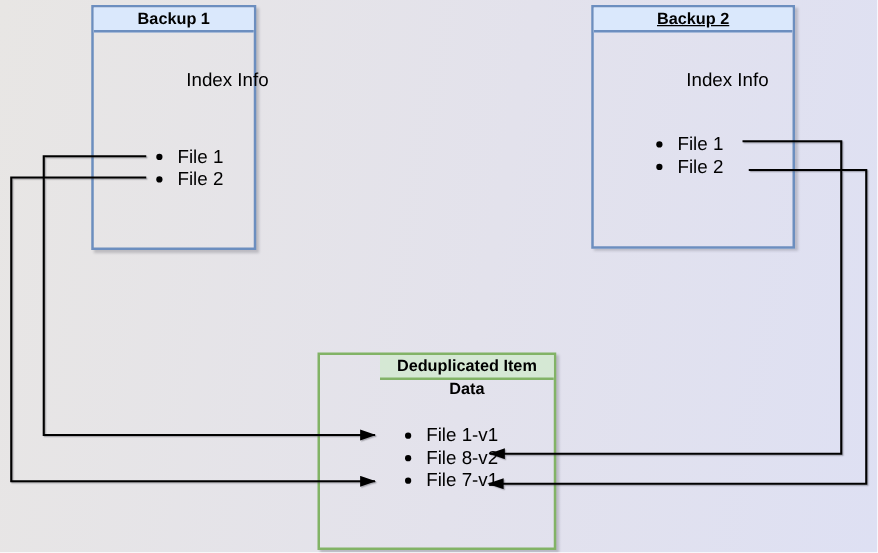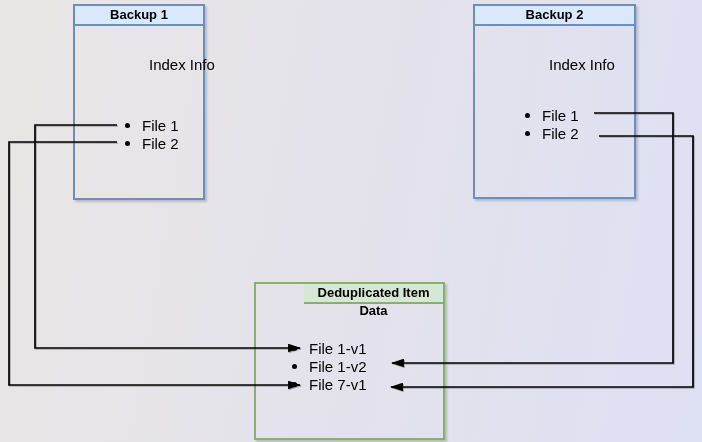--- a/index.html
+++ b/index.html
@@ -26,21 +26,21 @@
     height:18px;
     line-height:18px;
     text-align:center;
     font-weight:bold;
     font-size:13px;
     border-bottom:2px solid;
   }
   .blue  .box-header { background:#dae8fc; border-bottom-color:#6c8ebf; }
   .green .box-header { background:#d5e8d4; border-bottom-color:#82b366;margin-left:48px; }
   #backup1 { left:73px;  top:4px;   width:132px; height:196px; }
-  #backup2 { left:473px; top:4px;   width:163px; height:195px; }
+  #backup2 { left:473px; top:4px;   width:163px; height:195px;text-decoration:underline; }
   #dedup   { left:254px; top:282px; width:191px; height:158px; }
   .subtitle {
     position:absolute;
     left:26px; top:50px;
     font-size:15px;
     line-height:18px;
     white-space:nowrap;
     margin-left:48px;
   }
   .list { position:absolute; left:0; right:0; }
@@ -48,21 +48,21 @@
   #backup2 .list { top:100px; }
   #dedup   .list { top:55px;  }
   .row {
     display:flex;
     align-items:center;
     height:18px;
     font-size:15px;
     white-space:nowrap;
   }
   #backup1 .row, #backup2 .row { padding-left:50px; }
-  #dedup .row { padding-left:36px; }
+  #dedup .row { padding-left:68px; }
   .dot {
     width:5px; height:5px;
     border-radius:50%;
     background:#000;
     flex:0 0 auto;
     margin-right:12px;
   }
   #connectors {
     position:absolute;
     left:0; top:0;
@@ -109,21 +109,21 @@
 
   <div id="dedup" class="box green">
     <div class="box-header">Deduplicated Item Data</div>
     <div class="list">
       <div class="row">
         <span class="dot"></span>
         <span>File 1-v1</span>
       </div>
       <div class="row">
         <span class="dot"></span>
-        <span>File 1-v2</span>
+        <span>File 8-v2</span>
       </div>
       <div class="row">
         <span class="dot"></span>
         <span>File 7-v1</span>
       </div>
     </div>
   </div>
 
   <svg id="connectors" viewBox="0 0 702 442" xmlns="http://www.w3.org/2000/svg">
     <defs>

